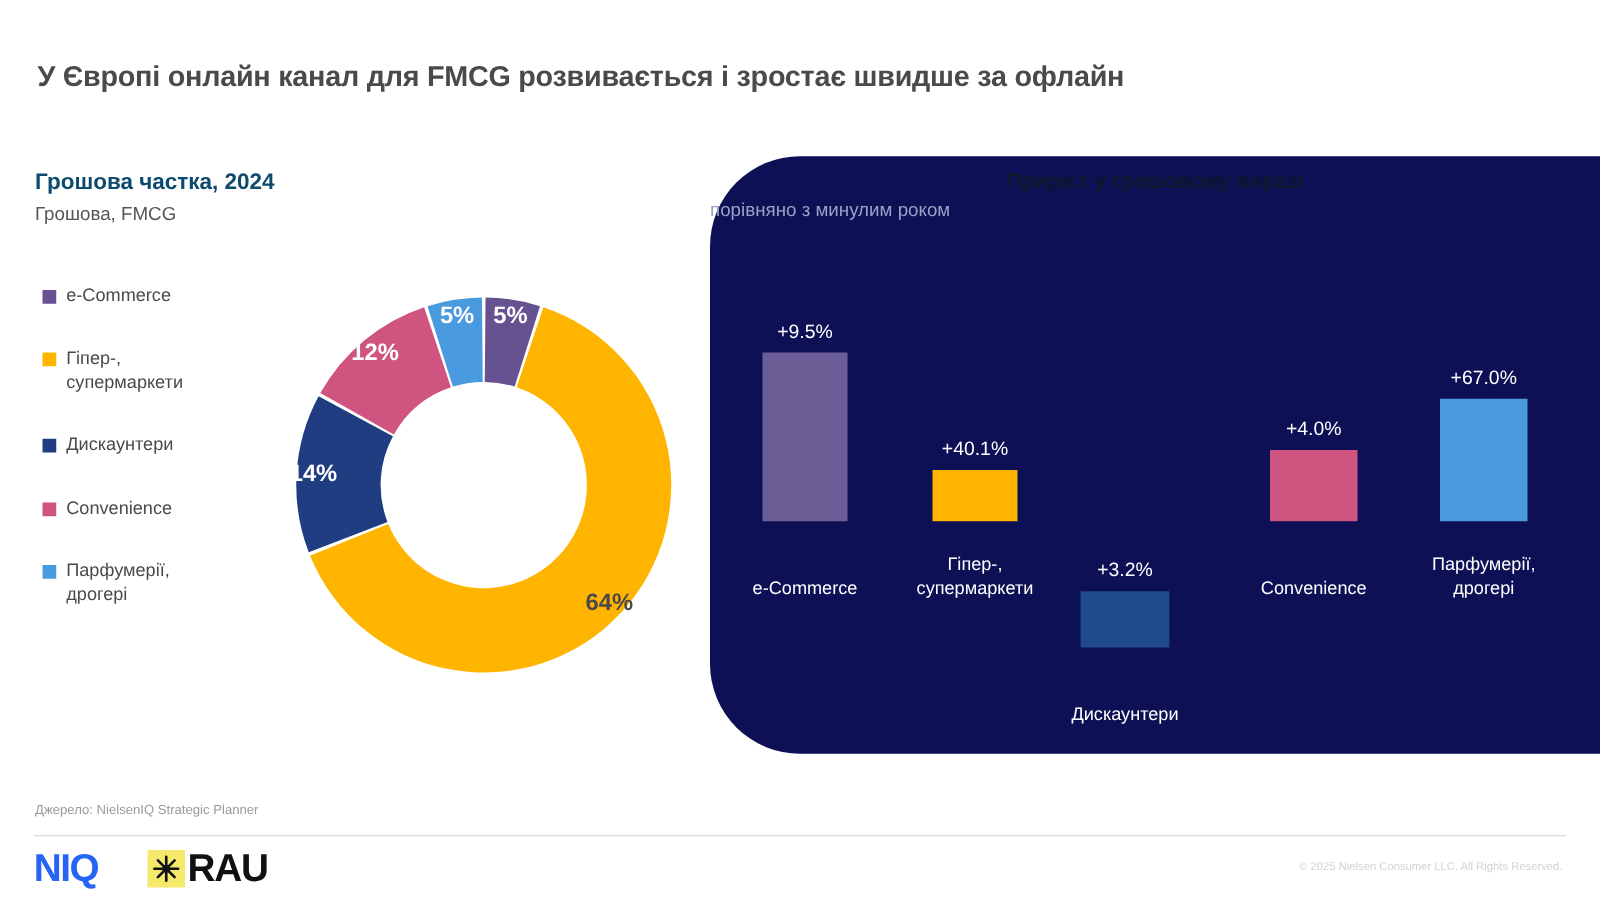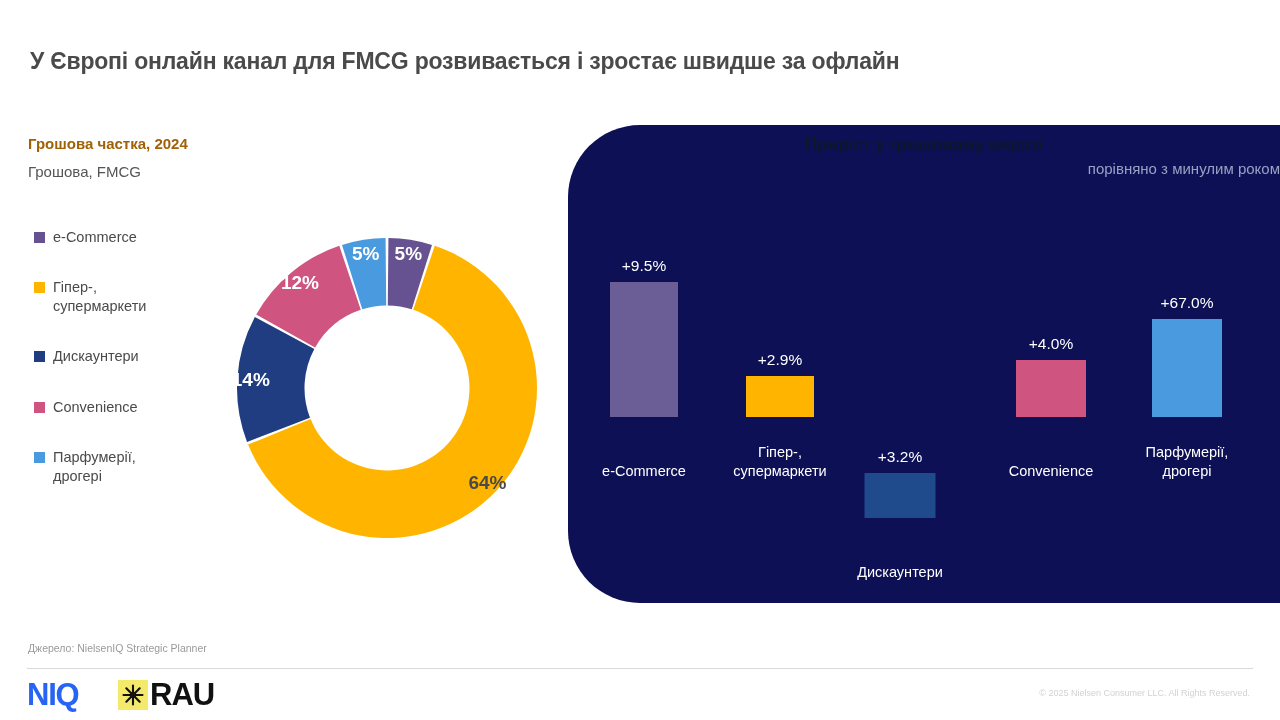--- a/index.html
+++ b/index.html
@@ -28,23 +28,23 @@
     letter-spacing: -0.2px;
     white-space: nowrap;
     margin-top: 30px;
   }
 
   
   #left-heading {
     position: absolute;
     left: 28px;
     top: 135px;
-    font-size: 15px;
-    font-weight: bold;
-    color: #a16207;
+    font-size: 18px;
+    font-weight: bold;
+    color: #0c4a6e;
   }
   #left-subheading {
     position: absolute;
     left: 28px;
     top: 163px;
     font-size: 15px;
     color: #555555;
   }
 
   
@@ -108,21 +108,21 @@
     font-size: 17px;
     font-weight: bold;
     color: #0f172a;
     width: 712px;
     margin-left: 568px;
   }
   #panel-subtitle {
     position: absolute;
     left: 0;
     top: 160px;
-    text-align: right;
+    text-align: left;
     font-size: 15px;
     color: #9aa1c4;
     width: 712px;
     margin-left: 568px;
   }
 
   
   #bar-chart {
     position: absolute;
     left: 568px;
@@ -274,21 +274,21 @@
 <div id="panel-subtitle">порівняно з минулим роком</div>
 
 <div id="bar-chart">
     <div class="bar-group" style="left: 10px; height: 478px;">
       <div class="bar-rect" style="width: 68px; height: 135px; background: rgb(107, 94, 150); top: 157px;"></div>
       <div class="bar-value" style="top: 132px;">+9.5%</div>
       <div class="bar-cat" style="top: 337px;">e-Commerce</div>
     </div>
     <div class="bar-group" style="left: 146px; height: 478px;">
       <div class="bar-rect" style="width: 68px; height: 41px; background: rgb(255, 181, 0); top: 251px;"></div>
-      <div class="bar-value" style="top: 226px;">+2.9%</div>
+      <div class="bar-value" style="top: 226px;">+40.1%</div>
       <div class="bar-cat" style="top: 318px;">Гіпер-,
 супермаркети</div>
     </div>
     <div class="bar-group" style="left: 266px; height: 377px; text-decoration: underline;">
       <div class="bar-rect" style="width: 71px; height: 45px; background: rgb(31, 74, 140); top: 247px;"></div>
       <div class="bar-value" style="top: 222px;">+3.2%</div>
       <div class="bar-cat" style="top: 337px;">Дискаунтери</div>
     </div>
     <div class="bar-group" style="left: 417px; height: 478px;">
       <div class="bar-rect" style="width: 70px; height: 57px; background: rgb(207, 84, 128); top: 235px;"></div>

